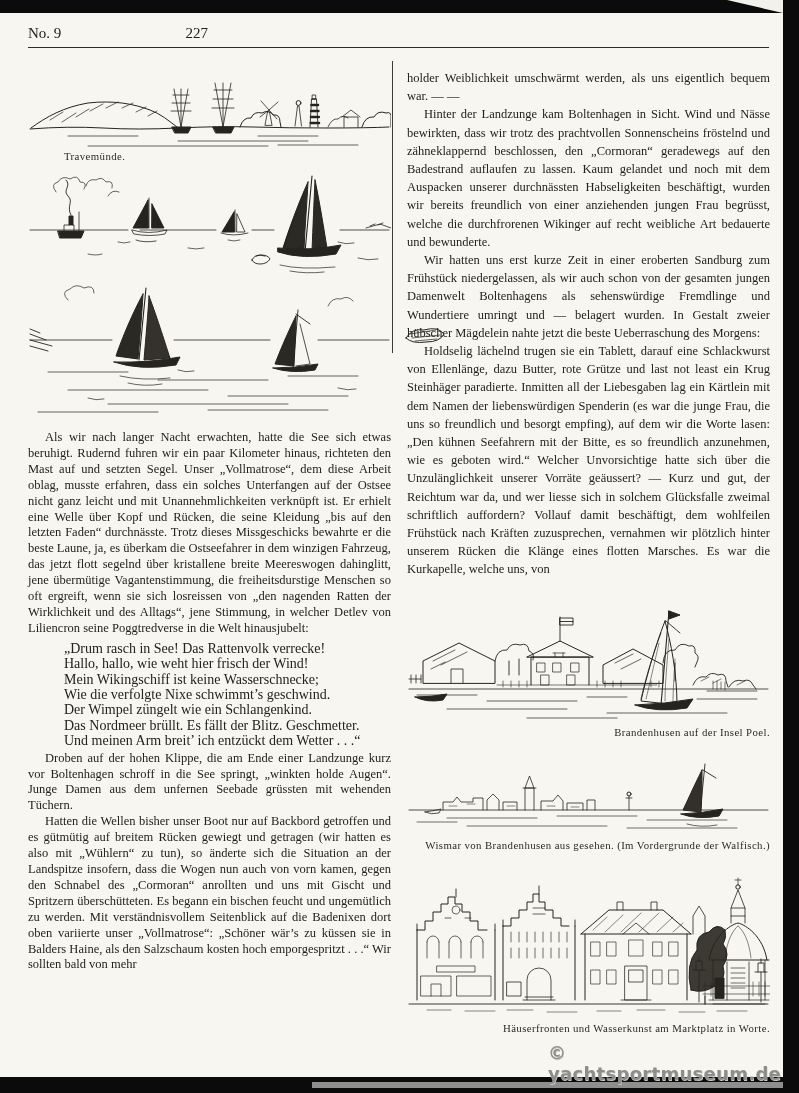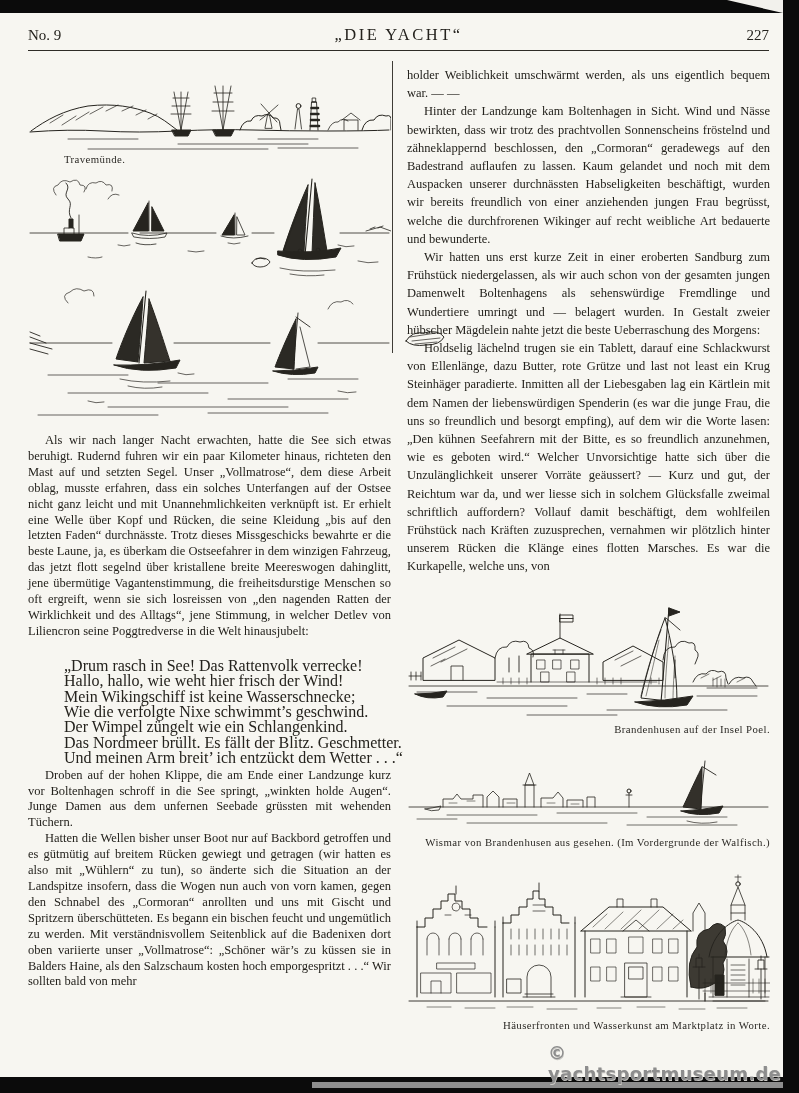--- a/index.html
+++ b/index.html
@@ -28,21 +28,21 @@
   .sk{stroke:#26241f;fill:none;stroke-width:1;stroke-linecap:round;stroke-linejoin:round}
   .caption{font-size:10.8px;letter-spacing:.4px;margin:1px 0 3px;color:#2b2925}
   .cap-center{text-align:right}
   .cap-indent{margin-left:36px}
   .mt8{margin-top:8px}
 
   .body-text{margin-top:6px}
   .body-text p{margin:0;text-align:justify;font-size:12.5px;line-height:15.9px;text-indent:17px}
   .right-col .body-text p{line-height:18.2px}
   p.noindent{text-indent:0}
-  .poem{margin:18px 0 2px 36px;font-size:16px;line-height:15.4px}
+  .poem{margin:4px 0 2px 36px;font-size:14px;line-height:15.4px}
   .poem div{white-space:nowrap}
 
   .divider{position:absolute;left:392px;top:48px;width:1px;height:292px;background:#3f3c36}
   .margin-fragment{position:absolute;left:-4px;top:266px}
 
   .right-col .fig-1{margin-top:18px}
   .right-col .fig-2{margin-top:16px}
   .right-col .fig-3{margin-top:16px}
 
   .watermark{position:absolute;left:548px;top:1042px;
@@ -52,21 +52,20 @@
 </head>
 <body>
 
 <div class="sheet">
   <div class="divider"></div>
 
   <div class="content">
 
     <div class="masthead">
       <span class="issue">No. 9</span>
-      <span class="jtitle">„DIE YACHT“</span>
       <span class="pageno">227</span>
     </div>
 
     <div class="cols">
 
       <div class="col left-col">
 
         <figure class="fig">
           <svg width="363" height="92" viewBox="0 0 363 92">
             <g class="sk">
@@ -161,21 +160,21 @@
 
       <div class="col right-col">
 
         <svg class="margin-fragment" width="46" height="24" viewBox="0 0 46 24">
           <g class="sk">
             <path d="M3 15 q6 -10 18 -8 q14 -4 20 4 q-4 8 -18 8 q-14 2 -20 -4 z"></path>
             <path d="M7 11 l26 -4 M9 15 l28 -3 M12 18 l22 -2" stroke-width="0.7"></path>
           </g>
         </svg>
 
-        <div class="body-text" style="margin-top:6px">
+        <div class="body-text" style="margin-top:12px">
           <p class="noindent">holder Weiblichkeit umschwärmt werden, als uns eigentlich bequem war. — —</p>
           <p>Hinter der Landzunge kam Boltenhagen in Sicht. Wind und Nässe bewirkten, dass wir trotz des prachtvollen Sonnenscheins fröstelnd und zähneklappernd beschlossen, den „Cormoran“ geradewegs auf den Badestrand auflaufen zu lassen. Kaum gelandet und noch mit dem Auspacken unserer durchnässten Habseligkeiten beschäftigt, wurden wir bereits freundlich von einer anziehenden jungen Frau begrüsst, welche die durchfrorenen Wikinger auf recht weibliche Art bedauerte und bewunderte.</p>
           <p>Wir hatten uns erst kurze Zeit in einer eroberten Sandburg zum Frühstück niedergelassen, als wir auch schon von der gesamten jungen Damenwelt Boltenhagens als sehenswürdige Fremdlinge und Wundertiere umringt und — belagert wurden. In Gestalt zweier hübscher Mägdelein nahte jetzt die beste Ueberraschung des Morgens:</p>
           <p>Holdselig lächelnd trugen sie ein Tablett, darauf eine Schlackwurst von Ellenlänge, dazu Butter, rote Grütze und last not least ein Krug Steinhäger paradierte. Inmitten all der Liebesgaben lag ein Kärtlein mit dem Namen der liebenswürdigen Spenderin (es war die junge Frau, die uns so freundlich und besorgt empfing), auf dem wir die Worte lasen: „Den kühnen Seefahrern mit der Bitte, es so freundlich anzunehmen, wie es geboten wird.“ Welcher Unvorsichtige hatte sich über die Unzulänglichkeit unserer Vorräte geäussert? — Kurz und gut, der Reichtum war da, und wer liesse sich in solchem Glücksfalle zweimal schriftlich auffordern? Vollauf damit beschäftigt, dem wohlfeilen Frühstück nach Kräften zuzusprechen, vernahmen wir plötzlich hinter unserem Rücken die Klänge eines flotten Marsches. Es war die Kurkapelle, welche uns, von</p>
         </div>
 
         <figure class="fig fig-1">
           <svg width="363" height="128" viewBox="0 0 363 124">
             <g class="sk">
               <path d="M2 90 H361" stroke-width="0.8"></path>

